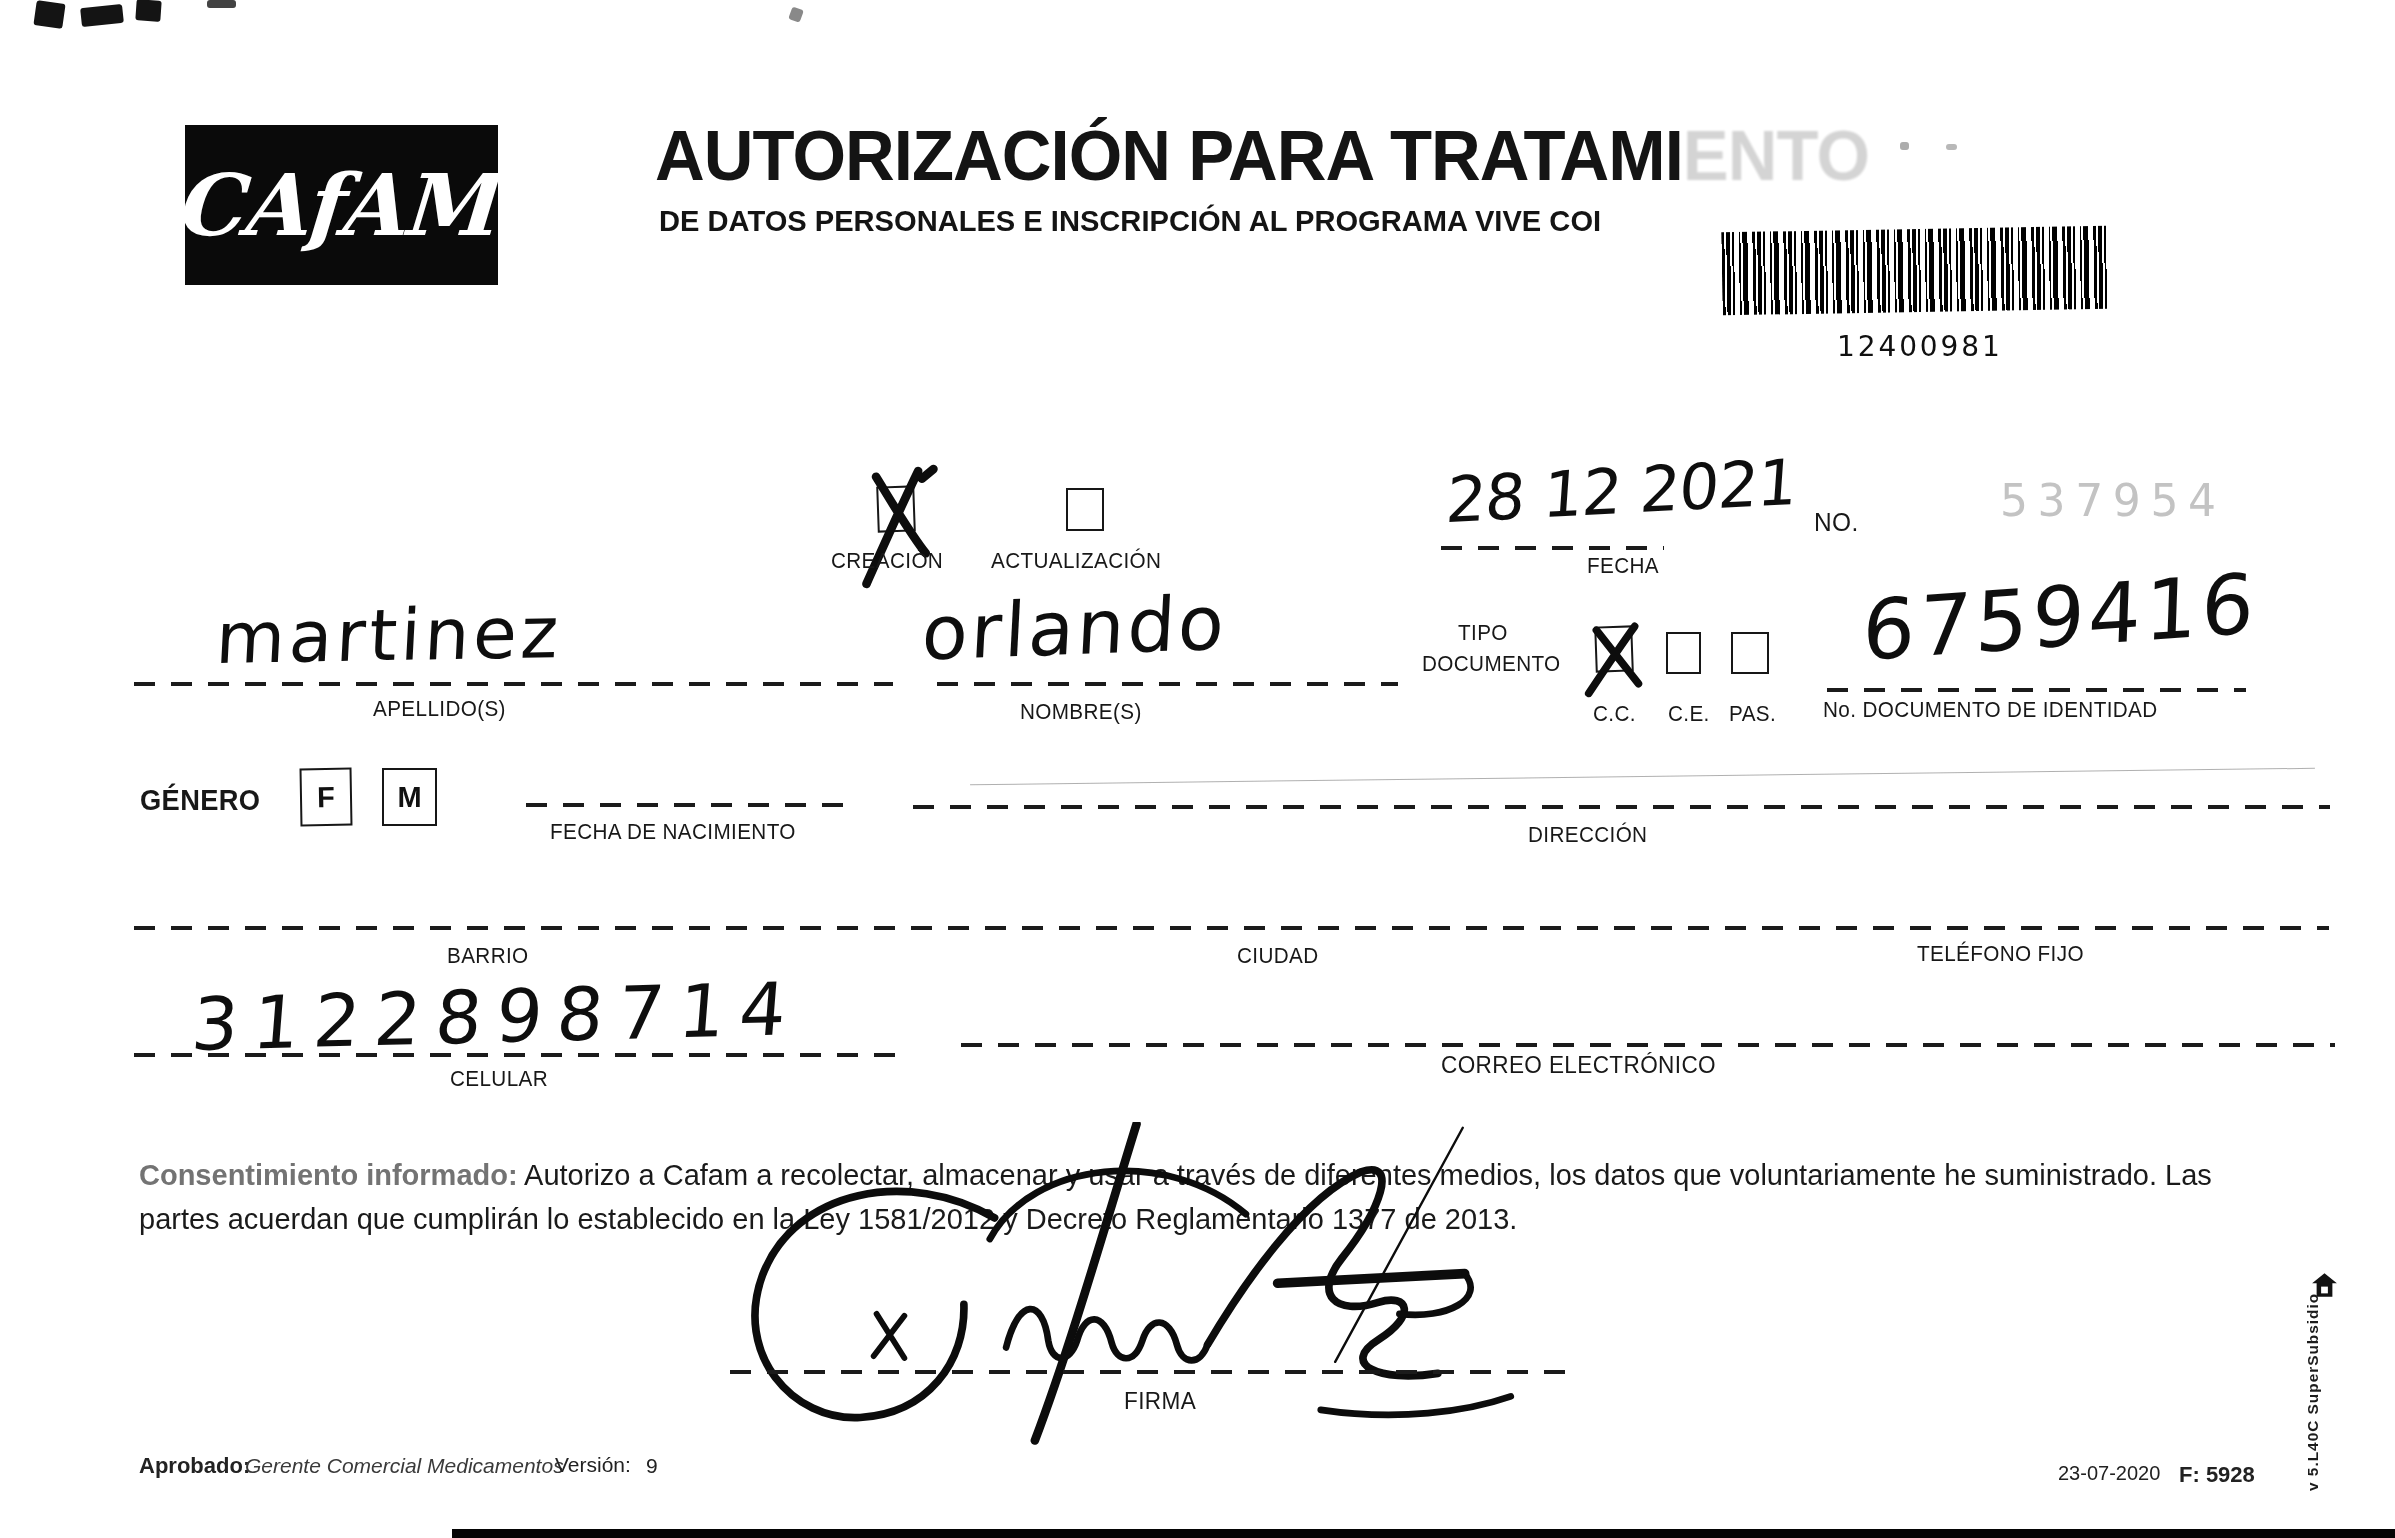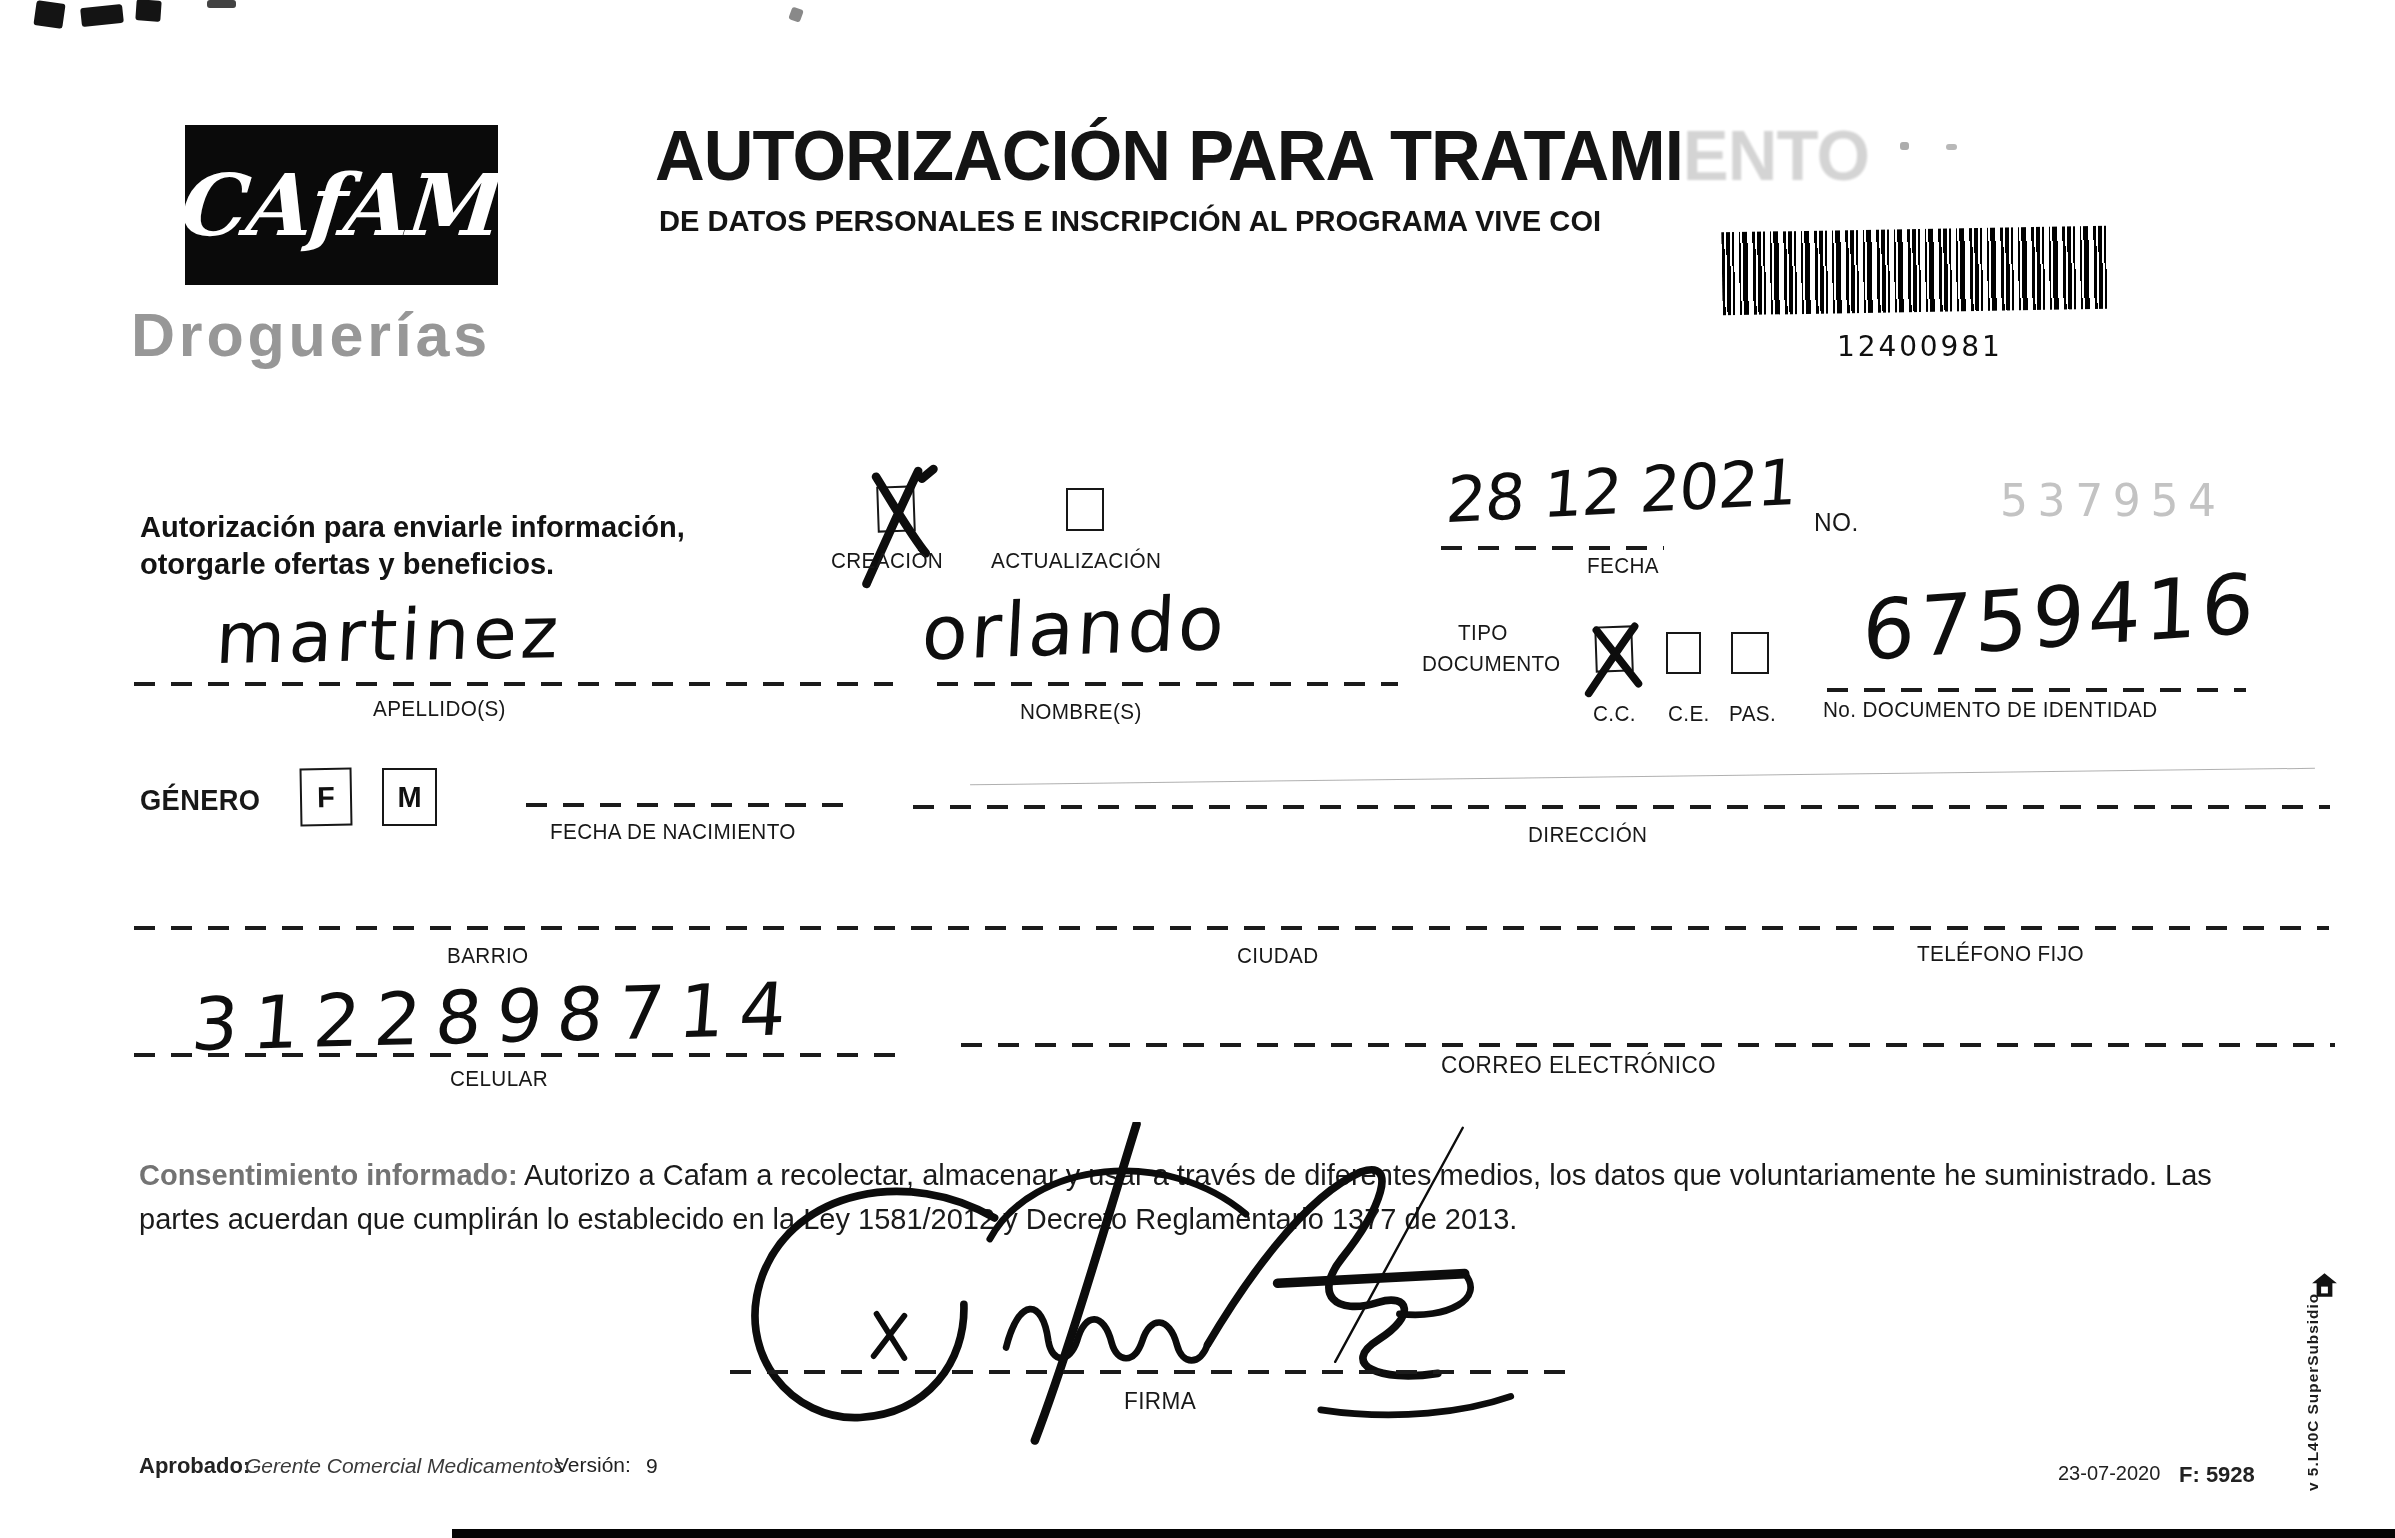--- a/index.html
+++ b/index.html
@@ -57,34 +57,29 @@
   <div class="noise" style="left:81px;top:5.8px;width:42px;height:19px;transform:rotate(-6deg);"></div>
   <div class="noise" style="left:136px;top:0px;width:25px;height:21px;transform:rotate(4deg);"></div>
   <div class="noise" style="left:207px;top:0px;width:29px;height:7.7px;opacity:.8;"></div>
   <div class="noise" style="left:790px;top:7.7px;width:11.5px;height:13.4px;opacity:.5;transform:rotate(20deg);"></div>
   <div class="noise" style="left:1900px;top:142px;width:8.6px;height:7.7px;opacity:.35;"></div>
   <div class="noise" style="left:1946px;top:144px;width:10.6px;height:5.8px;opacity:.3;"></div>
 
   <div class="logo-box">
     <span class="logo-text">CAfAM</span>
   </div>
-  <div class="droguerias">Droguerías</div>
 
   <div class="title-main">
     <span>AUTORIZACIÓN PARA TRATAMI</span><span class="title-faded">ENTO</span>
   </div>
   <div class="title-sub">DE DATOS PERSONALES E INSCRIPCIÓN AL PROGRAMA VIVE COI</div>
 
   <div class="barcode"></div>
   <div class="barcode-num">12400981</div>
 
-  <div class="intro">
-    <div>Autorización para enviarle información,</div>
-    <div>otorgarle ofertas y beneficios.</div>
-  </div>
 
   <div class="cbx" style="left:877px;top:486px;width:38px;height:46px;transform:rotate(-2deg);"></div>
   <svg class="xmark" style="left:855px;top:463px;" width="88" height="127" viewBox="0 0 92 132">
     <path d="M 22 14 C 38 40, 58 74, 74 94 M 70 16 L 82 6 M 66 8 C 48 45, 30 86, 12 126" stroke="#0d0d0d" stroke-width="9" fill="none" stroke-linecap="round"></path>
   </svg>
   <div class="lbl" style="left:831px;top:548px;">CREACIÓN</div>
 
   <div class="cbx" style="left:1066px;top:488px;width:38px;height:43px;"></div>
   <div class="lbl" style="left:991px;top:548px;">ACTUALIZACIÓN</div>
 

